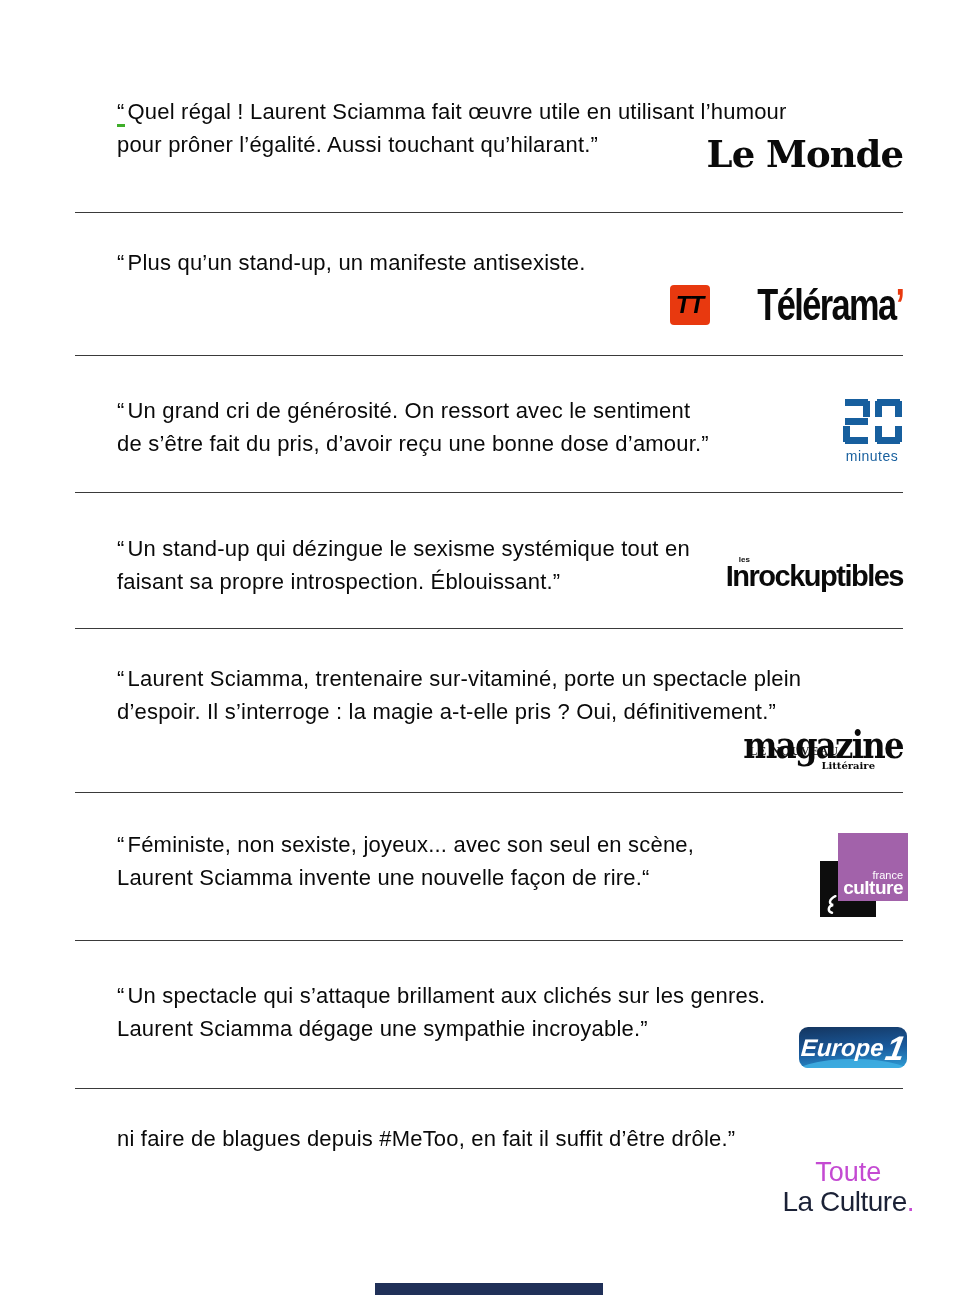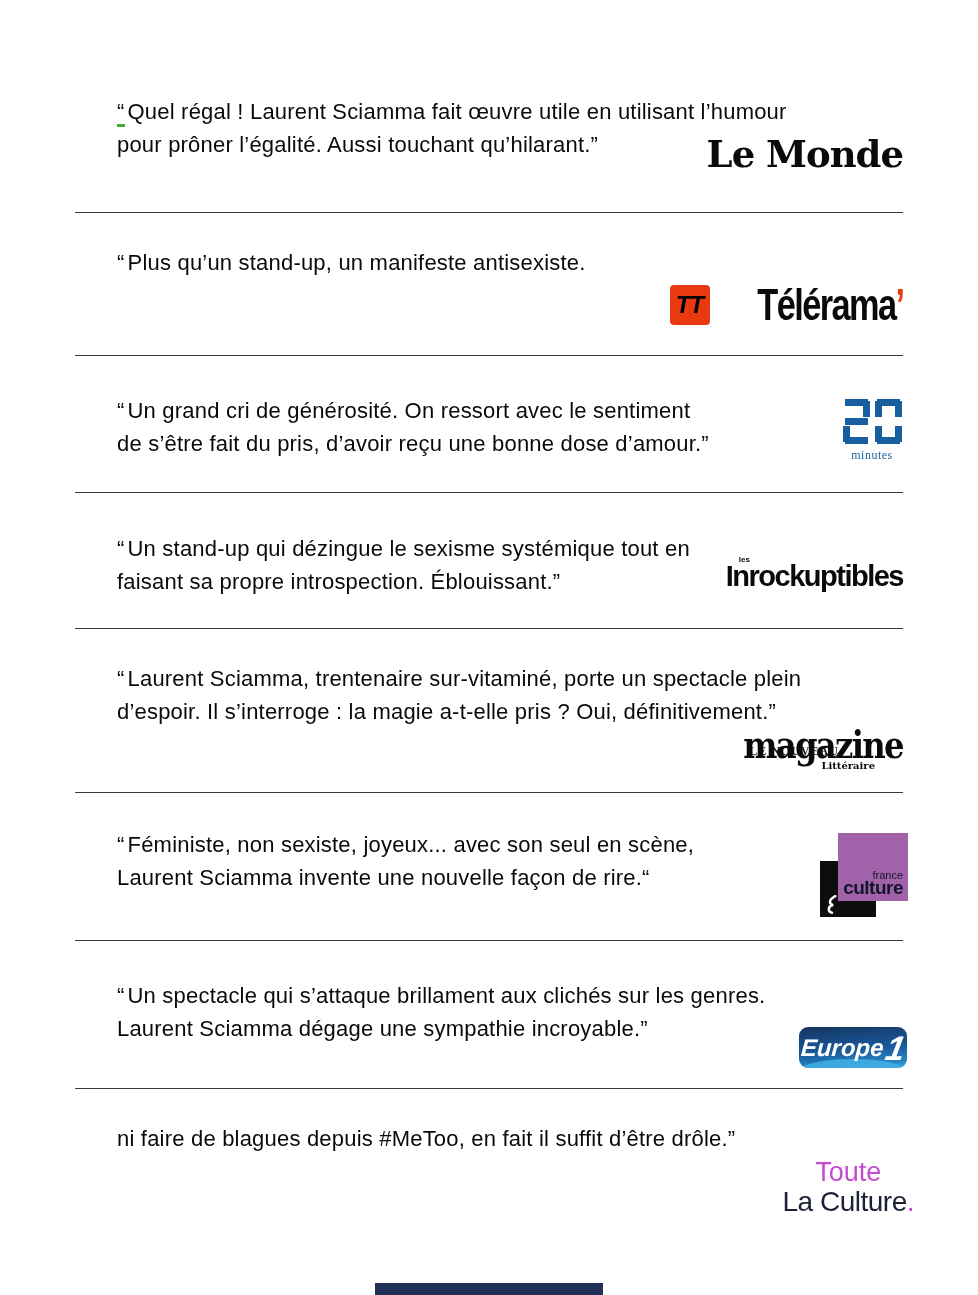--- a/index.html
+++ b/index.html
@@ -29,41 +29,41 @@
   
   .m20 { position:absolute; top:399px; right:73px; width:66px; text-align:center; }
   .digits { display:flex; gap:5px; justify-content:center; }
   .digit { position:relative; width:27px; height:45px; }
   .sg { position:absolute; background:#175f9e; }
   .sg-h { left:2px; right:2px; height:7px; }
   .sg-top { top:0; } .sg-mid { top:19px; } .sg-bot { bottom:0; }
   .sg-v { width:7px; height:16px; }
   .sg-tl { left:0; top:2px; } .sg-tr { right:0; top:2px; }
   .sg-bl { left:0; bottom:2px; } .sg-br { right:0; bottom:2px; }
-  .m20-label { font-family:Liberation Serif, serif; font-size:12px; color:#175f9e;
+  .m20-label { font-family:Liberation Sans, sans-serif; font-size:14px; color:#175f9e;
                margin-top:4px; letter-spacing:0.5px; }
 
   
   .inrocks { position:absolute; top:560px; right:75px; font-weight:bold; font-size:29px;
              letter-spacing:-1.5px; }
   .inrocks-les { position:absolute; top:-5px; left:13px; font-size:8px; font-weight:bold; letter-spacing:0; }
 
   
   .mag { position:absolute; top:726px; right:75px; font-family:"DejaVu Serif", serif; }
   .mag-main { font-size:38px; font-weight:bold; letter-spacing:-2px; line-height:1;
               transform:scaleX(0.85); transform-origin:right center; white-space:nowrap; }
   .mag-top { position:absolute; top:-3px; left:34px; font-family:Liberation Serif, serif;
              font-size:12px; font-weight:bold; letter-spacing:1px; color:#1a1a1a;margin-top:21px; }
   .mag-sub { position:absolute; bottom:-7px; right:28px; font-size:10px; font-weight:bold; }
 
   
   .fc { position:absolute; top:833px; right:70px; width:88px; height:84px; }
   .fc-black { position:absolute; left:0; bottom:0; width:56px; height:56px; background:#0d0d0d; }
   .fc-purple { position:absolute; right:0; top:0; width:70px; height:68px; background:#a262aa; }
-  .fc-text { position:absolute; right:5px; bottom:5px; text-align:right; color:#0f172a; line-height:0.85; }
+  .fc-text { position:absolute; right:5px; bottom:5px; text-align:right; color:#ffffff; line-height:0.85; }
   .fc-small { font-size:11px; display:block; }
   .fc-main { font-size:19px; font-weight:bold; letter-spacing:-0.5px; }
   .fc-squiggle { position:absolute; left:5px; bottom:2px; }
 
   
   .e1 { position:absolute; top:1027px; right:71px; width:108px; height:41px; border-radius:9px;
         background:linear-gradient(175deg,#14355f 0%,#1a5a9d 55%,#2e9ed6 100%);
         display:flex; align-items:center; justify-content:center; color:#fff; overflow:hidden; }
   .e1::after { content:''; position:absolute; bottom:-9px; left:-8%; width:116%; height:18px;
         background:#3fb0e4; border-radius:50% 50% 0 0 / 100% 100% 0 0; opacity:0.85; }

